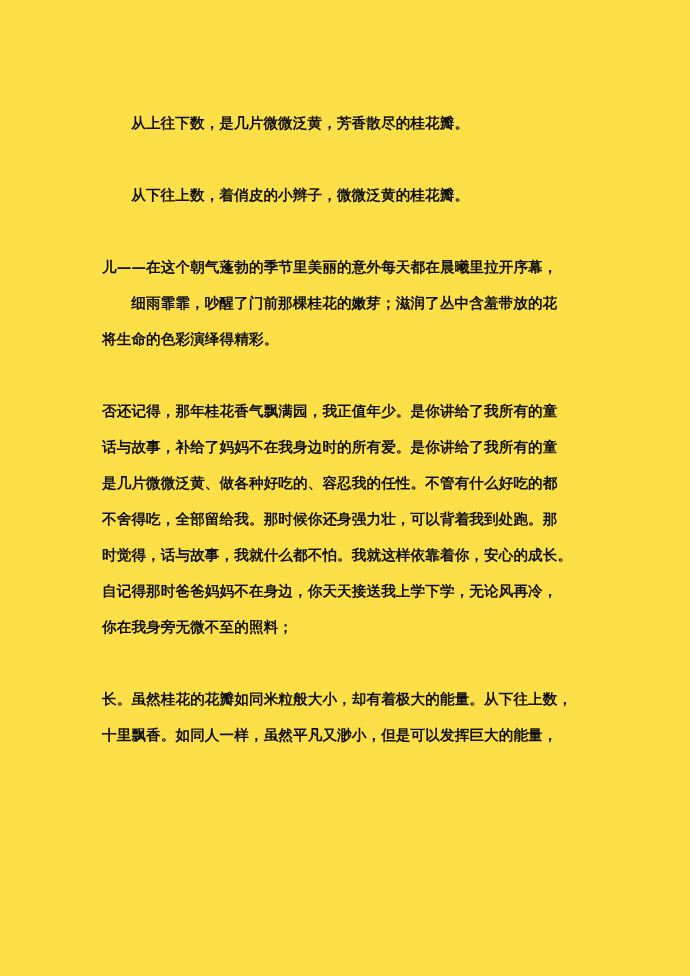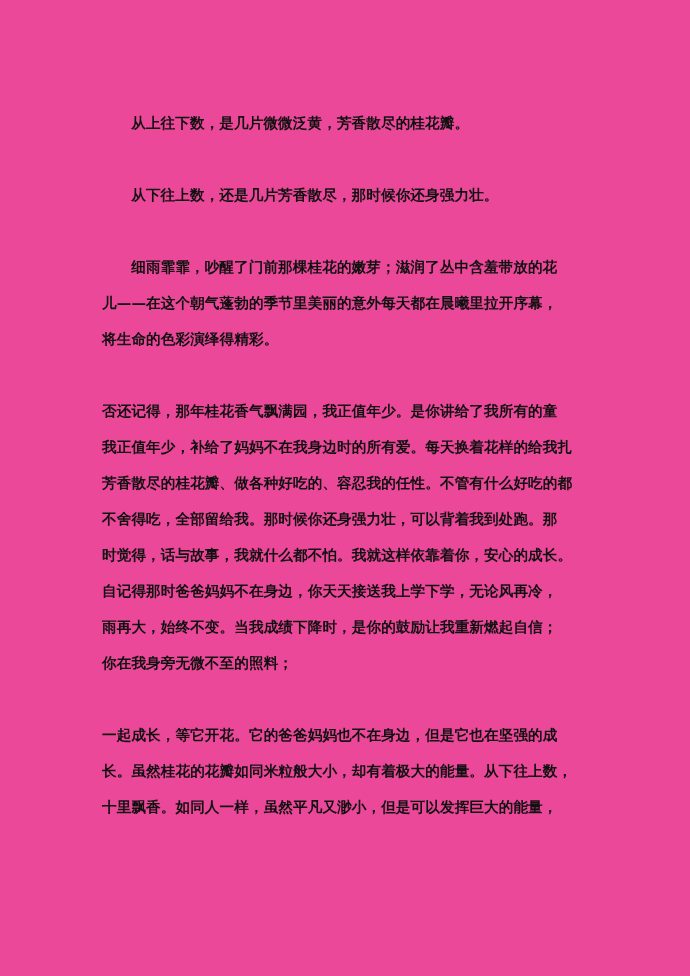--- a/index.html
+++ b/index.html
@@ -11,21 +11,21 @@
 
   body {
     font-family: "DejaVu Sans", sans-serif;
   }
 
   
   .page {
     position: relative;
     width: 690px;
     height: 976px;
-    background: #ec4899;
+    background: #fde047;
     overflow: hidden;
     box-sizing: border-box;
   }
 
   
   .scan-noise {
     position: absolute;
     inset: 0;
     pointer-events: none;
     background:
@@ -87,43 +87,41 @@
   <div class="scan-noise"></div>
 
   <div class="text-body">
 
     <div class="para">
       <span class="line indent">从上往下数，是几片微微泛黄，芳香散尽的桂花瓣。</span>
     </div>
     <span class="gap"></span>
 
     <div class="para">
-      <span class="line indent">从下往上数，还是几片芳香散尽，那时候你还身强力壮。</span>
+      <span class="line indent">从下往上数，着俏皮的小辫子，微微泛黄的桂花瓣。</span>
     </div>
     <span class="gap"></span>
 
     <div class="para">
+      <span class="line">儿——在这个朝气蓬勃的季节里美丽的意外每天都在晨曦里拉开序幕，</span>
       <span class="line indent">细雨霏霏，吵醒了门前那棵桂花的嫩芽；滋润了丛中含羞带放的花</span>
-      <span class="line">儿——在这个朝气蓬勃的季节里美丽的意外每天都在晨曦里拉开序幕，</span>
       <span class="line">将生命的色彩演绎得精彩。</span>
     </div>
     <span class="gap"></span>
 
     <div class="para">
       <span class="line">否还记得，那年桂花香气飘满园，我正值年少。是你讲给了我所有的童</span>
-      <span class="line">我正值年少，补给了妈妈不在我身边时的所有爱。每天换着花样的给我扎</span>
-      <span class="line">芳香散尽的桂花瓣、做各种好吃的、容忍我的任性。不管有什么好吃的都</span>
+      <span class="line">话与故事，补给了妈妈不在我身边时的所有爱。是你讲给了我所有的童</span>
+      <span class="line">是几片微微泛黄、做各种好吃的、容忍我的任性。不管有什么好吃的都</span>
       <span class="line">不舍得吃，全部留给我。那时候你还身强力壮，可以背着我到处跑。那</span>
       <span class="line">时觉得，话与故事，我就什么都不怕。我就这样依靠着你，安心的成长。</span>
       <span class="line">自记得那时爸爸妈妈不在身边，你天天接送我上学下学，无论风再冷，</span>
-      <span class="line">雨再大，始终不变。当我成绩下降时，是你的鼓励让我重新燃起自信；</span>
       <span class="line">你在我身旁无微不至的照料；</span>
     </div>
     <span class="gap"></span>
 
     <div class="para">
-      <span class="line">一起成长，等它开花。它的爸爸妈妈也不在身边，但是它也在坚强的成</span>
       <span class="line">长。虽然桂花的花瓣如同米粒般大小，却有着极大的能量。从下往上数，</span>
       <span class="line">十里飘香。如同人一样，虽然平凡又渺小，但是可以发挥巨大的能量，</span>
     </div>
 
   </div>
 </div>
 
 </body></html>

